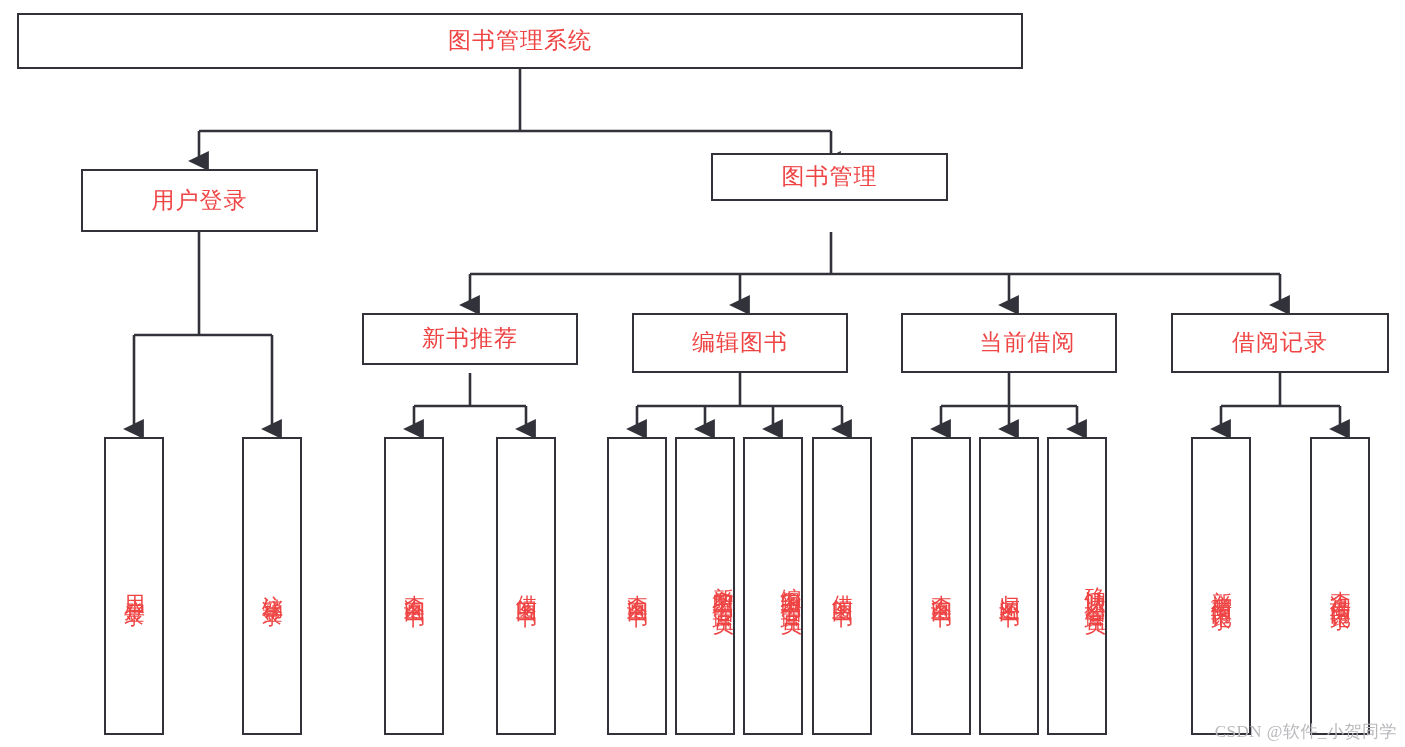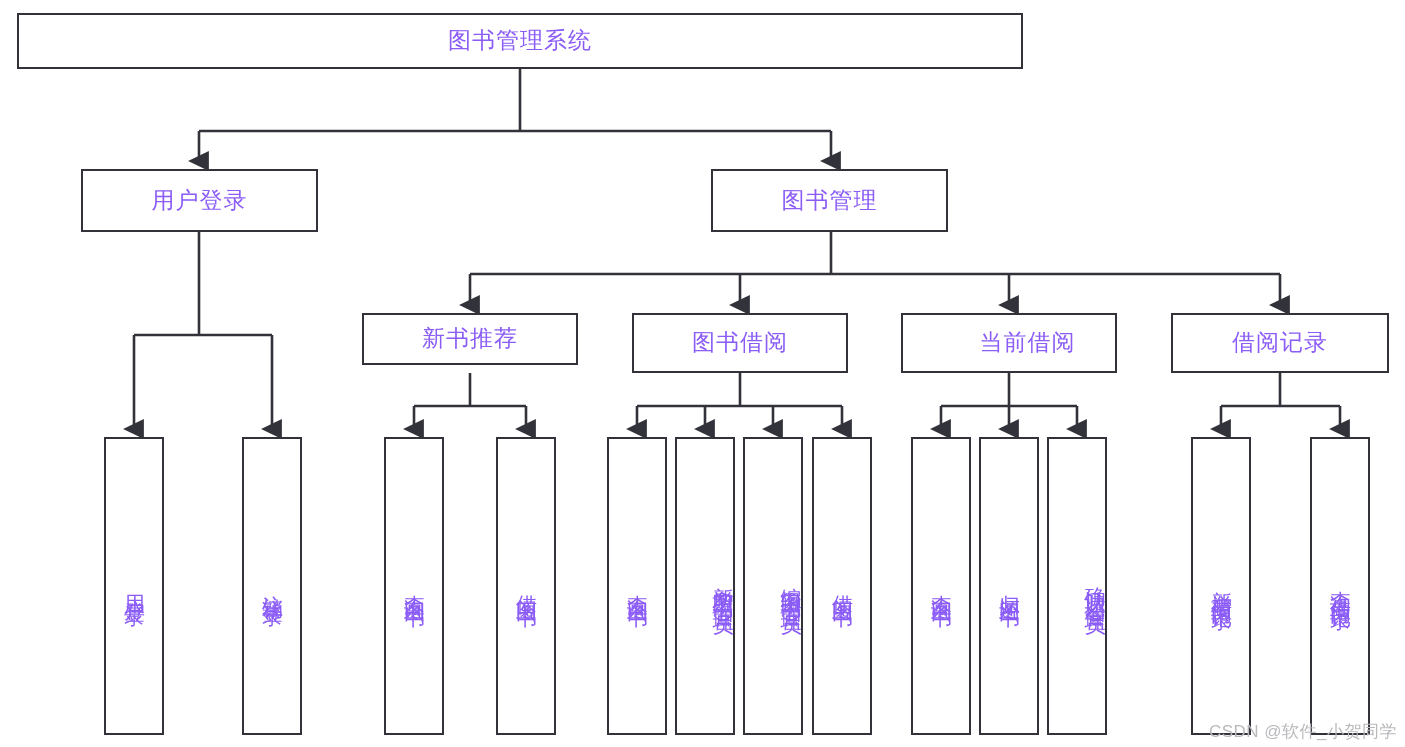--- a/index.html
+++ b/index.html
@@ -27,21 +27,21 @@
     pointer-events: none;
   }
   .node {
     position: absolute;
     box-sizing: border-box;
     border: 2.2px solid #32323a;
     background: #ffffff;
     display: flex;
     align-items: center;
     justify-content: center;
-    color: #8b5cf6;
+    color: #ef4444;
     text-align: center;
   }
   .node.horiz {
     font-size: 23px;
     letter-spacing: 1px;
     line-height: 1.1;
   }
   .node.root {
     font-size: 23px;
   }
@@ -63,21 +63,21 @@
     display: block;
   }
   .watermark {
     position: absolute;
     right: 8px;
     bottom: 4px;
     font-size: 17px;
     color: #b9b9bd;
     letter-spacing: 0.5px;
     white-space: nowrap;
-    font-family: Liberation Sans, sans-serif;
+    font-family: Liberation Serif, serif;
   }
 </style>
 </head>
 <body>
 
 <div id="canvas">
 
   <svg class="wires" viewBox="0 0 1405 747" xmlns="http://www.w3.org/2000/svg">
     <defs>
       <marker id="arrow" markerWidth="9" markerHeight="9" refX="4.4" refY="4.4" orient="auto" markerUnits="strokeWidth">
@@ -131,29 +131,29 @@
     </g>
   </svg>
 
   <div class="node horiz root" style="left:17px; top:13px; width:1006px; height:56px;">
     <span>图书管理系统</span>
   </div>
 
   <div class="node horiz" style="left:81px; top:169px; width:237px; height:63px;">
     <span>用户登录</span>
   </div>
-  <div class="node horiz" style="left:711px; top:169px; width:237px; height:63px;">
+  <div class="node horiz" style="left:711px; top:153px; width:237px; height:48px;">
     <span>图书管理</span>
   </div>
 
   <div class="node horiz" style="left:362px; top:313px; width:216px; height:52px;">
     <span>新书推荐</span>
   </div>
   <div class="node horiz" style="left:632px; top:313px; width:216px; height:60px;">
-    <span>图书借阅</span>
+    <span>编辑图书</span>
   </div>
   <div class="node horiz" style="left:901px; top:313px; width:216px; height:60px;padding-left:37px;">
     <span>当前借阅</span>
   </div>
   <div class="node horiz" style="left:1171px; top:313px; width:218px; height:60px;">
     <span>借阅记录</span>
   </div>
 
   <div class="node vert midset" style="left:104px; top:437px; width:60px; height:298px;">
     <span class="vtext">用户登录</span>

